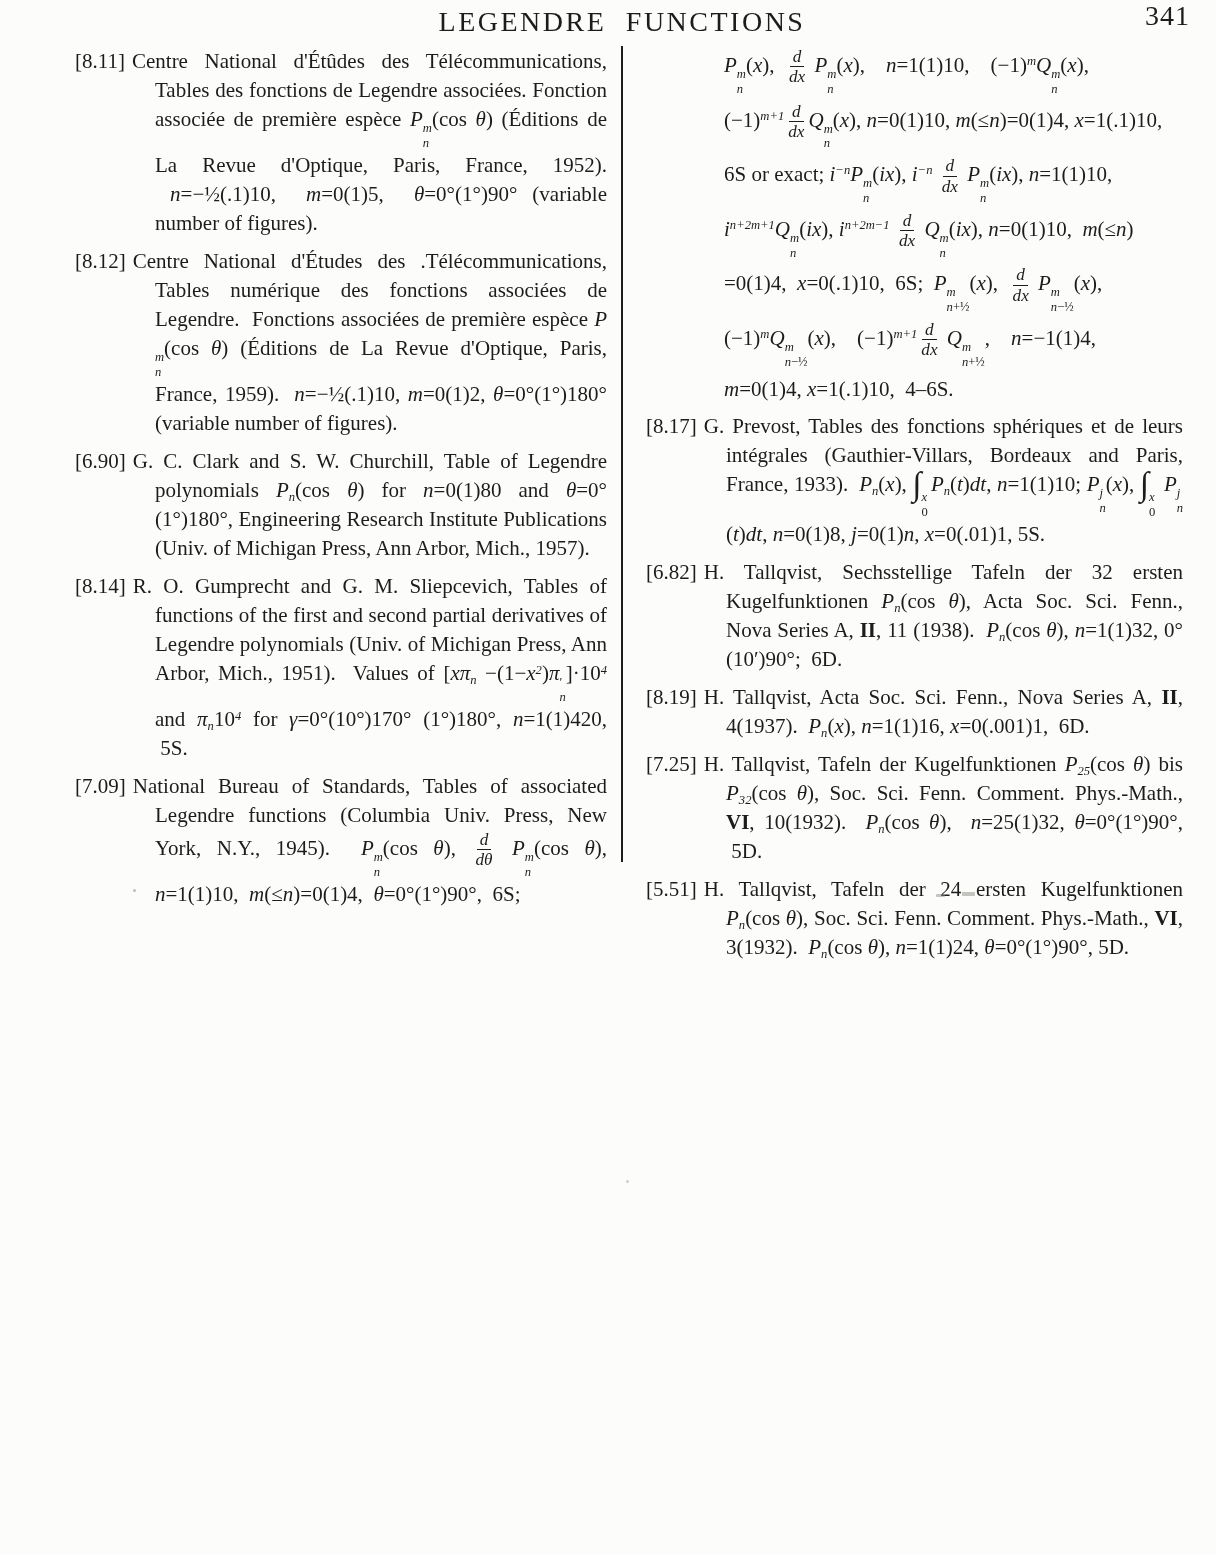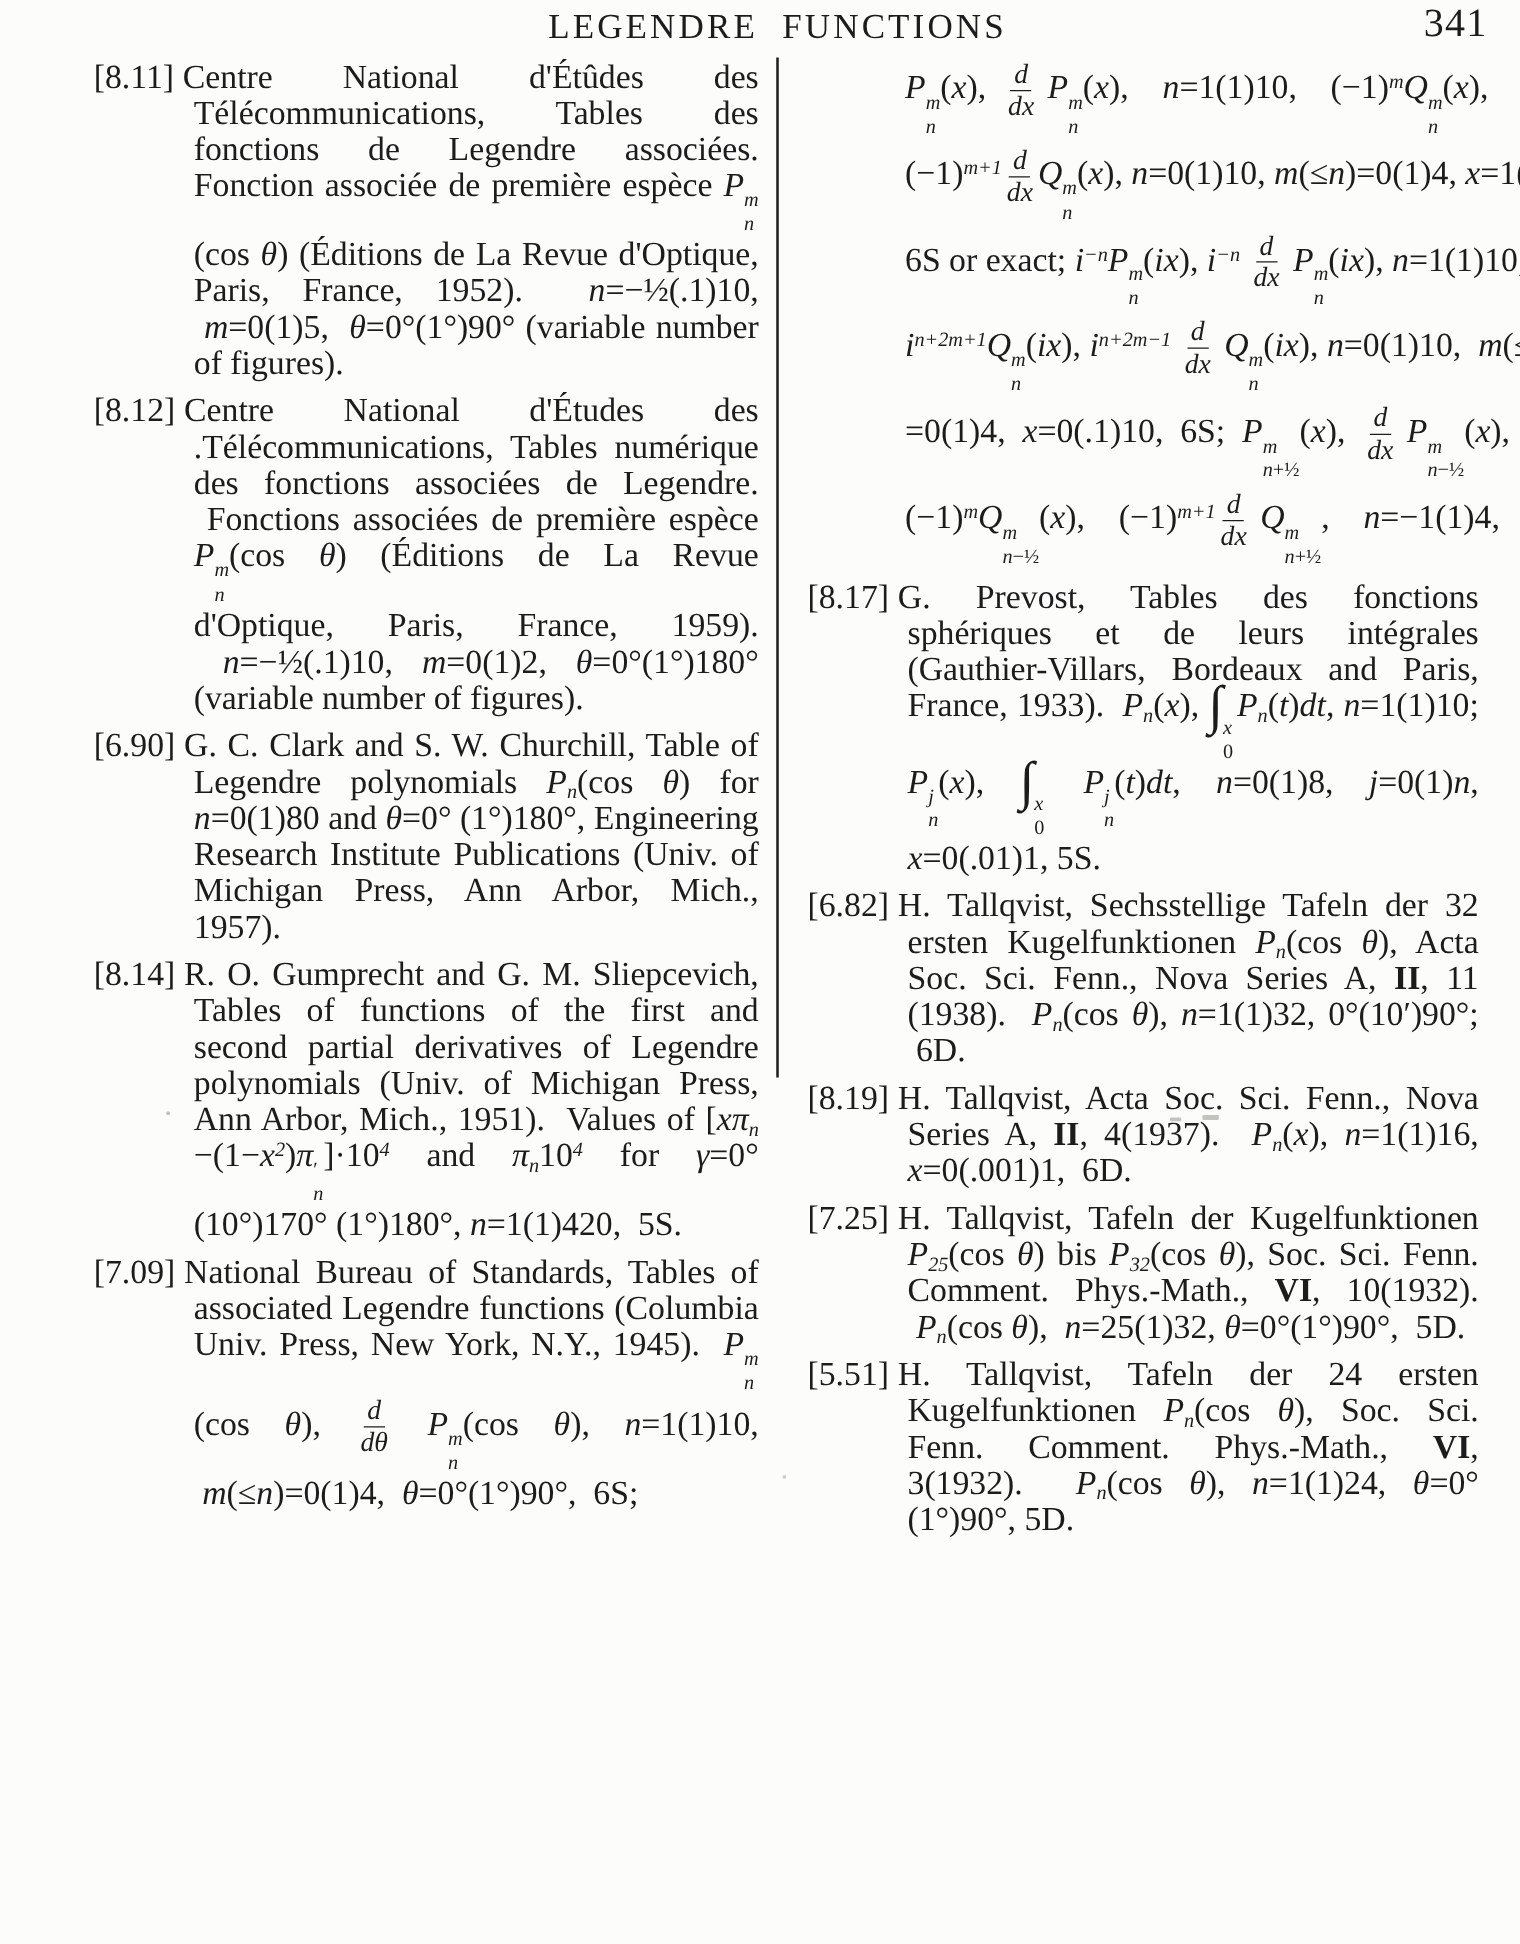--- a/index.html
+++ b/index.html
@@ -13,31 +13,31 @@
   }
   .page { position:absolute; inset:0; }
 
   .title {
     position:absolute; top:6px; left:622px; transform:translateX(-50%);
     font-size:28px; font-weight:normal; letter-spacing:2.5px; word-spacing:10px;
     white-space:nowrap;
   }
   .pageno {
     position:absolute; top:0px; right:26px;
-    font-size:32px; letter-spacing:1px;text-align:center;
+    font-size:28px; letter-spacing:1px;text-align:center;
   }
 
   .divider {
     position:absolute; left:621px; top:46px; width:2px; height:816px;
     background:#1c1c1c;
   }
 
   .col {
     position:absolute; top:47px;
-    font-size:27px; line-height:29px;
+    font-size:21px; line-height:29px;
     text-align:justify;
   }
   .col.left  { left:75px;  width:532px; }
   .col.right { left:646px; width:537px; }
 
   .entry { padding-left:80px; text-indent:-80px; margin-bottom:9px; }
   .ref { padding-right:7px; white-space:nowrap; }
 
   sup, sub { font-size:0.60em; line-height:0; font-style:italic; }
   sup { vertical-align:0.5em; }
@@ -171,20 +171,21 @@
       <div class="fline">(−1)<sup><i>m</i></sup><i>Q</i><span class="ss">
             <span><i>m</i></span>
             <span><i>n</i>−½</span>
           </span>(<i>x</i>), &nbsp;&nbsp;&nbsp;(−1)<sup><i>m</i>+1</sup><span class="fr">
             <span><i>d</i></span>
             <span><i>dx</i></span>
           </span> <i>Q</i><span class="ss">
             <span><i>m</i></span>
             <span><i>n</i>+½</span>
           </span>, &nbsp;&nbsp;&nbsp;<i>n</i>=−1(1)4,</div>
+      <div class="fline"><i>m</i>=0(1)4,&nbsp;<i>x</i>=1(.1)10, &nbsp;4–6S.</div>
     </div>
     <div class="entry">
       <span class="ref">[8.17]</span><span>G. Prevost, Tables des fonctions sphériques et de leurs intégrales (Gauthier-Villars, Bordeaux and Paris, France, 1933). &nbsp;<i>P</i><sub><i>n</i></sub>(<i>x</i>), <span class="ig">∫</span><span class="ss il">
             <span><i>x</i></span>
             <span>0</span>
           </span><i>P</i><sub><i>n</i></sub>(<i>t</i>)<i>dt</i>, <i>n</i>=1(1)10; <i>P</i><span class="ss">
             <span><i>j</i></span>
             <span><i>n</i></span>
           </span>(<i>x</i>), <span class="ig">∫</span><span class="ss il">
             <span><i>x</i></span>

